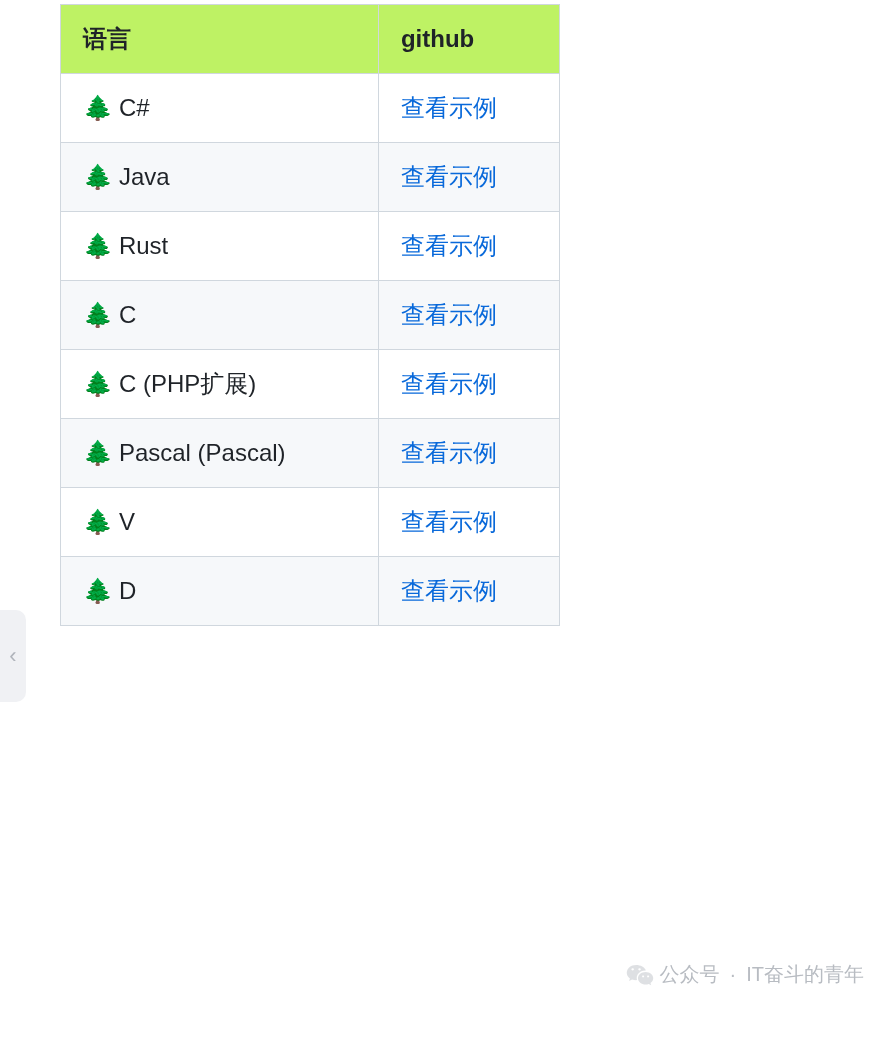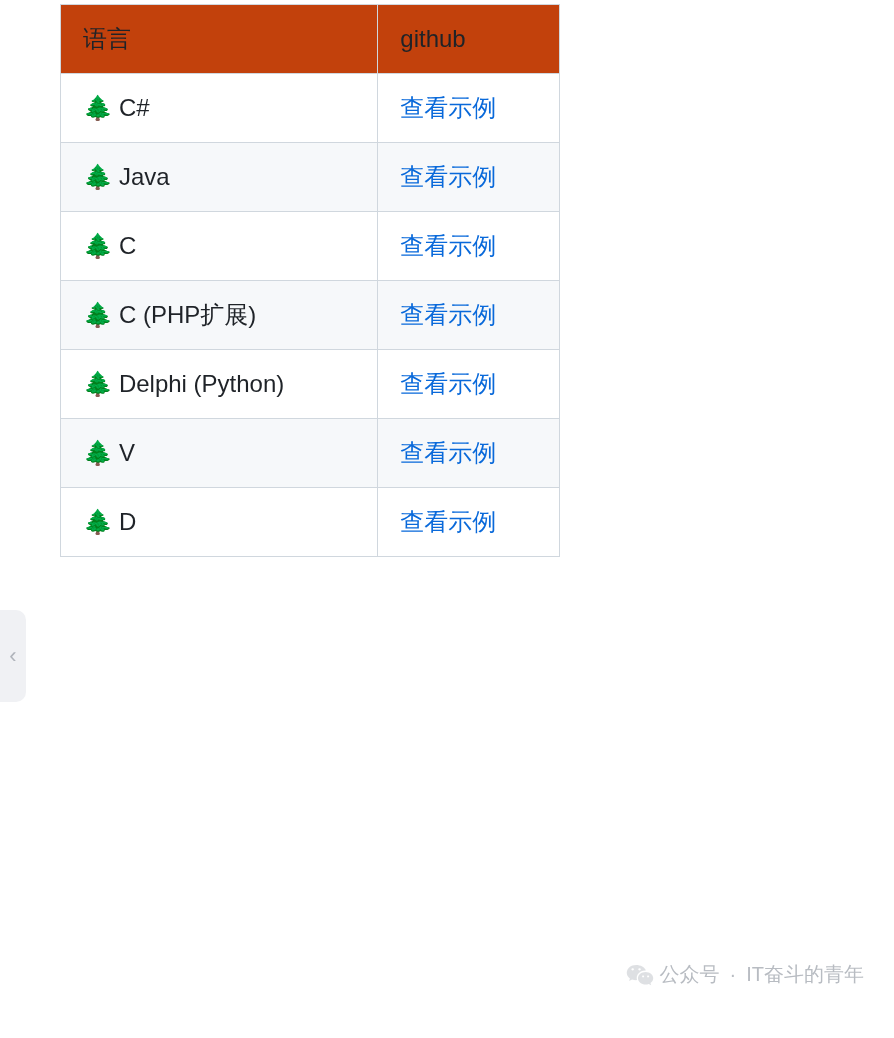--- a/index.html
+++ b/index.html
@@ -25,22 +25,22 @@
       font-size: 24px;
       border: 1px solid #d0d7de;
     }
     th, td {
       border: 1px solid #d0d7de;
       padding: 18px 22px;
       text-align: left;
       vertical-align: middle;
     }
     th {
-      background: #c2410c;
-      font-weight: 400;
+      background: #bef264;
+      font-weight: 700;
       color: #1f2328;
     }
     tbody tr:nth-child(even) td {
       background: #f6f8fa;
     }
     tbody tr:nth-child(odd) td {
       background: #ffffff;
     }
     .lang-cell {
       color: #1f2328;
@@ -105,29 +105,33 @@
     <tbody id="table-body">
     <tr>
           <td class="lang-cell"><span class="tree-emoji">🌲</span><span>C#</span></td>
           <td class="link-cell"><a>查看示例</a></td>
         </tr>
         <tr>
           <td class="lang-cell"><span class="tree-emoji">🌲</span><span>Java</span></td>
           <td class="link-cell"><a>查看示例</a></td>
         </tr>
         <tr>
+          <td class="lang-cell"><span class="tree-emoji">🌲</span><span>Rust</span></td>
+          <td class="link-cell"><a>查看示例</a></td>
+        </tr>
+        <tr>
           <td class="lang-cell"><span class="tree-emoji">🌲</span><span>C</span></td>
           <td class="link-cell"><a>查看示例</a></td>
         </tr>
         <tr>
           <td class="lang-cell"><span class="tree-emoji">🌲</span><span>C (PHP扩展)</span></td>
           <td class="link-cell"><a>查看示例</a></td>
         </tr>
         <tr>
-          <td class="lang-cell"><span class="tree-emoji">🌲</span><span>Delphi (Python)</span></td>
+          <td class="lang-cell"><span class="tree-emoji">🌲</span><span>Pascal (Pascal)</span></td>
           <td class="link-cell"><a>查看示例</a></td>
         </tr>
         <tr>
           <td class="lang-cell"><span class="tree-emoji">🌲</span><span>V</span></td>
           <td class="link-cell"><a>查看示例</a></td>
         </tr>
         <tr>
           <td class="lang-cell"><span class="tree-emoji">🌲</span><span>D</span></td>
           <td class="link-cell"><a>查看示例</a></td>
         </tr>

